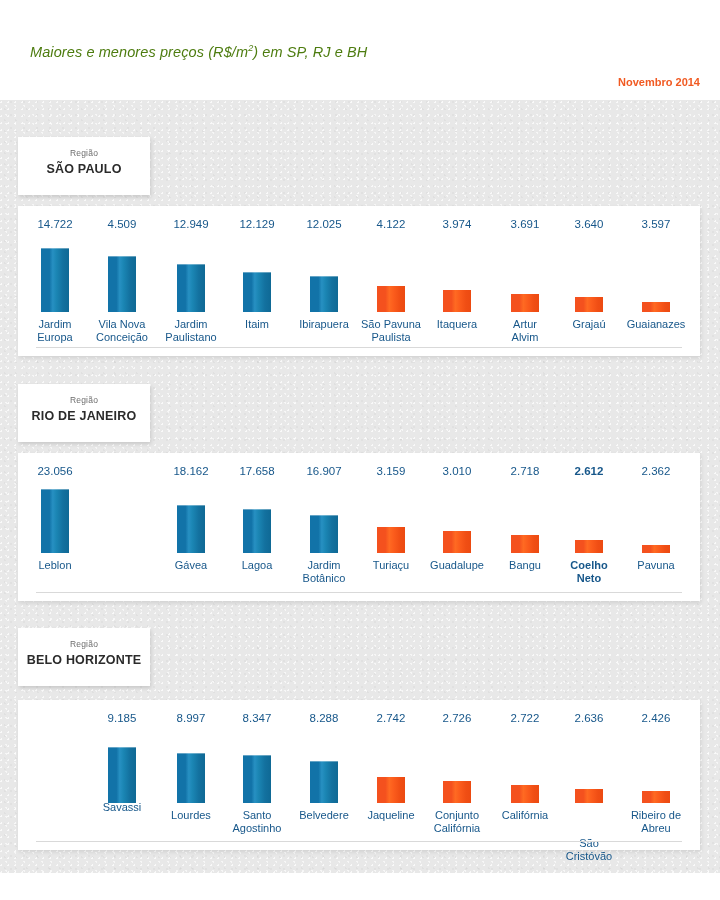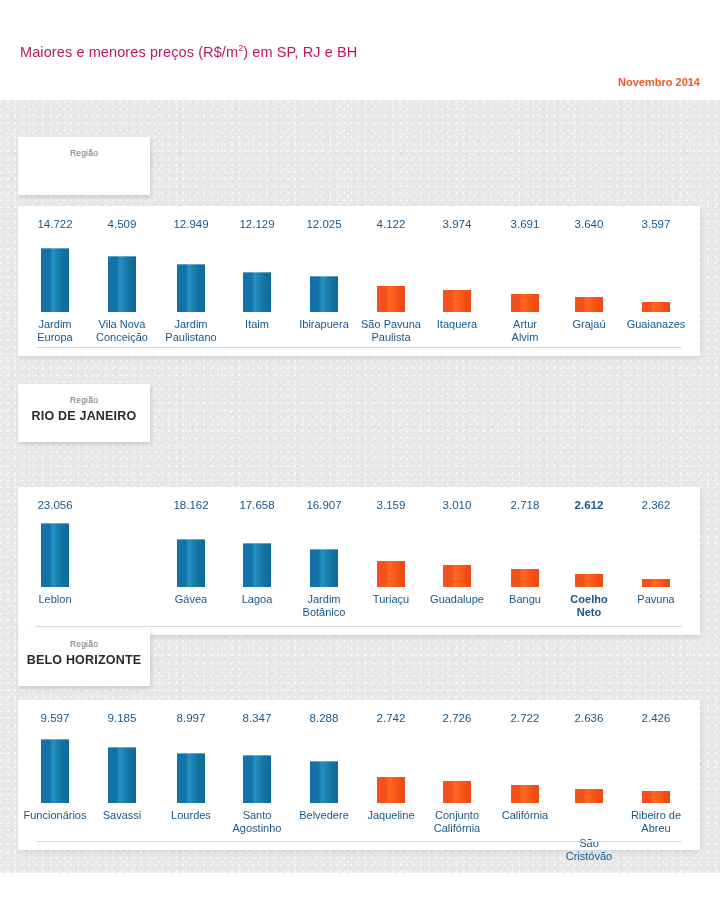--- a/index.html
+++ b/index.html
@@ -25,26 +25,27 @@
   
   .header {
     position: absolute;
     left: 0; top: 0;
     width: 720px;
     height: 100px;
     background: #ffffff;
   }
   .header-title {
     position: absolute;
-    left: 20px;
+    left: 30px;
     top: 43px;
     font-size: 14.5px;
-    color: #be185d;
+    color: #4d7c0f;
     letter-spacing: 0.1px;
     white-space: nowrap;
+    font-style: italic;
   }
   .header-title sup {
     font-size: 9px;
     vertical-align: super;
   }
   .header-date {
     position: absolute;
     right: 20px;
     top: 76px;
     font-size: 11px;
@@ -188,20 +189,21 @@
     <div class="header-title"><span>Maiores e menores preços (R$/m</span><sup>2</sup><span>) em SP,  RJ e BH</span></div>
     <div class="header-date">Novembro 2014</div>
   </div>
 
   <div class="body-bg"></div>
 
   <div id="sections-host">
       <div class="section" style="top: 137px;">
         <div class="region-badge">
           <div class="region-kicker">Região</div>
+          <div class="region-name">SÃO PAULO</div>
         </div>
         <div class="chart-panel" style="top: 69px; height: 150px;">
           <div class="bars-area">
             <div class="col" style="left: 3px; width: 68px;">
               <div class="col-value">14.722</div>
               <div class="bar blue" style="height: 64px; top: 42px;"></div>
               <div class="col-label" style="top: 112px; white-space: pre-line;">Jardim
 Europa</div>
             </div>
             <div class="col" style="left: 70px; width: 68px;">
@@ -255,21 +257,21 @@
             </div>
           </div>
           <div class="panel-rule"></div>
         </div>
       </div>
       <div class="section" style="top: 384px;">
         <div class="region-badge">
           <div class="region-kicker">Região</div>
           <div class="region-name">RIO DE JANEIRO</div>
         </div>
-        <div class="chart-panel" style="top: 69px; height: 148px; margin-top: 34px;">
+        <div class="chart-panel" style="top: 69px; height: 148px;">
           <div class="bars-area">
             <div class="col" style="left: 3px; width: 68px;">
               <div class="col-value">23.056</div>
               <div class="bar blue" style="height: 64px; top: 36px;"></div>
               <div class="col-label" style="top: 106px; white-space: pre-line;">Leblon</div>
             </div>
             <div class="col" style="left: 139px; width: 68px;">
               <div class="col-value">18.162</div>
               <div class="bar blue" style="height: 48px; top: 52px;"></div>
               <div class="col-label" style="top: 106px; white-space: pre-line;">Gávea</div>
@@ -315,29 +317,24 @@
           <div class="panel-rule"></div>
         </div>
       </div>
       <div class="section" style="top: 628px;">
         <div class="region-badge">
           <div class="region-kicker">Região</div>
           <div class="region-name">BELO HORIZONTE</div>
         </div>
         <div class="chart-panel" style="top: 72px; height: 150px;">
           <div class="bars-area">
-            <div class="col" style="left: 3px; width: 68px;">
-              <div class="col-value">9.597</div>
-              <div class="bar blue" style="height: 64px; top: 39px;"></div>
-              <div class="col-label" style="top: 109px; white-space: pre-line;">Funcionários</div>
-            </div>
             <div class="col" style="left: 70px; width: 68px;">
               <div class="col-value">9.185</div>
               <div class="bar blue" style="height: 56px; top: 47px;"></div>
-              <div class="col-label" style="top: 109px; white-space: pre-line;">Savassi</div>
+              <div class="col-label" style="top: 101px; white-space: pre-line;">Savassi</div>
             </div>
             <div class="col" style="left: 139px; width: 68px;">
               <div class="col-value">8.997</div>
               <div class="bar blue" style="height: 50px; top: 53px;"></div>
               <div class="col-label" style="top: 109px; white-space: pre-line;">Lourdes</div>
             </div>
             <div class="col" style="left: 205px; width: 68px;">
               <div class="col-value">8.347</div>
               <div class="bar blue" style="height: 48px; top: 55px;"></div>
               <div class="col-label" style="top: 109px; white-space: pre-line;">Santo

